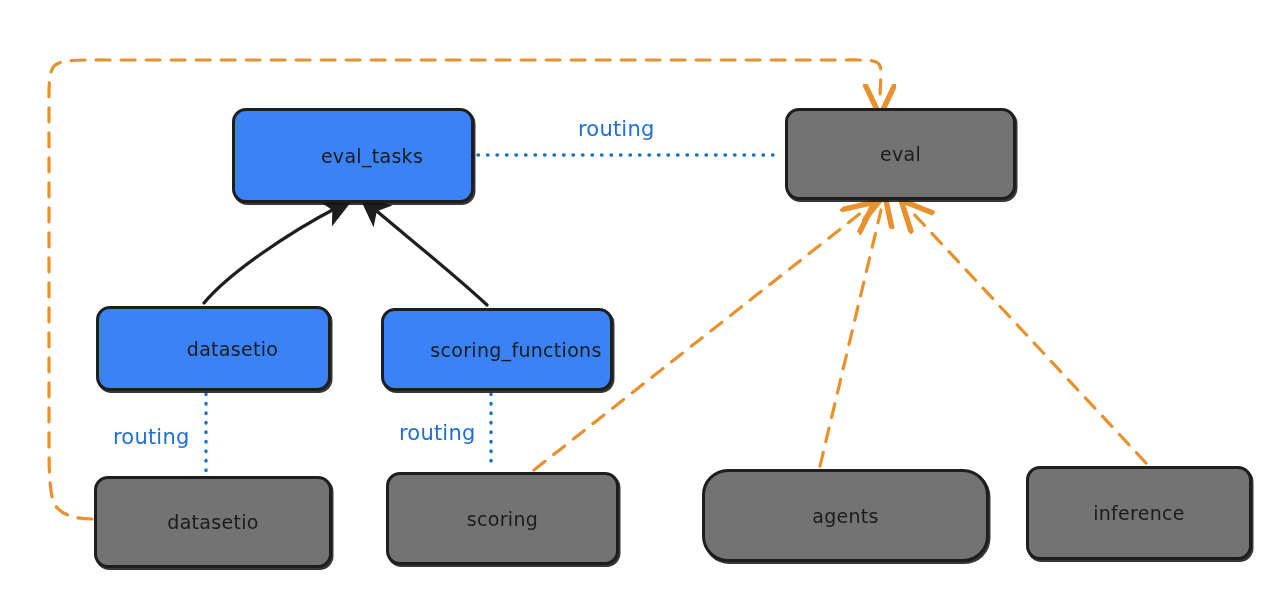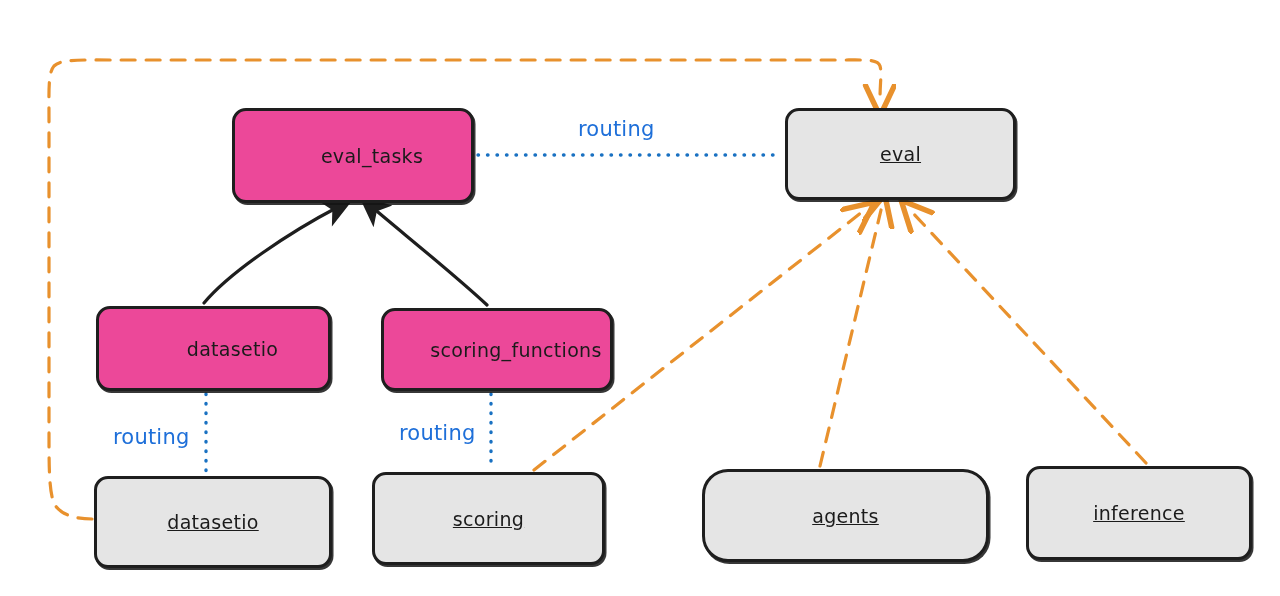--- a/index.html
+++ b/index.html
@@ -35,26 +35,25 @@
     display: flex;
     align-items: center;
     justify-content: center;
     font-family: "DejaVu Sans", sans-serif;
     font-size: 19px;
     color: #1b1b1b;
     letter-spacing: 0.3px;
     box-shadow: 1.5px 2px 0 0 rgba(20,20,20,0.85);
   }
   .node.api {
-    background: #ec4899;
+    background: #3b82f6;
     padding-left: 38px;
   }
   .node.provider {
-    background: #e5e5e5;
-    text-decoration: underline;
+    background: #737373;
   }
   .node-label {
     pointer-events: none;
     white-space: nowrap;
   }
   .edge-label {
     position: absolute;
     font-family: "DejaVu Sans", sans-serif;
     font-size: 21px;
     color: #1e6fd9;
@@ -125,21 +124,21 @@
   </div>
 
   <div class="node provider" style="left:94px; top:476px; width:238px; height:92px;">
     <span class="node-label">datasetio</span>
   </div>
 
   <div class="node api" style="left:381px; top:308px; width:232px; height:83px;">
     <span class="node-label">scoring_functions</span>
   </div>
 
-  <div class="node provider" style="left:372px; top:472px; width:233px; height:93px;">
+  <div class="node provider" style="left:386px; top:472px; width:233px; height:93px;">
     <span class="node-label">scoring</span>
   </div>
 
   <div class="node provider" style="left:702px; top:469px; width:287px; height:93px;border-radius:26px;">
     <span class="node-label">agents</span>
   </div>
 
   <div class="node provider" style="left:1026px; top:466px; width:226px; height:94px;">
     <span class="node-label">inference</span>
   </div>

